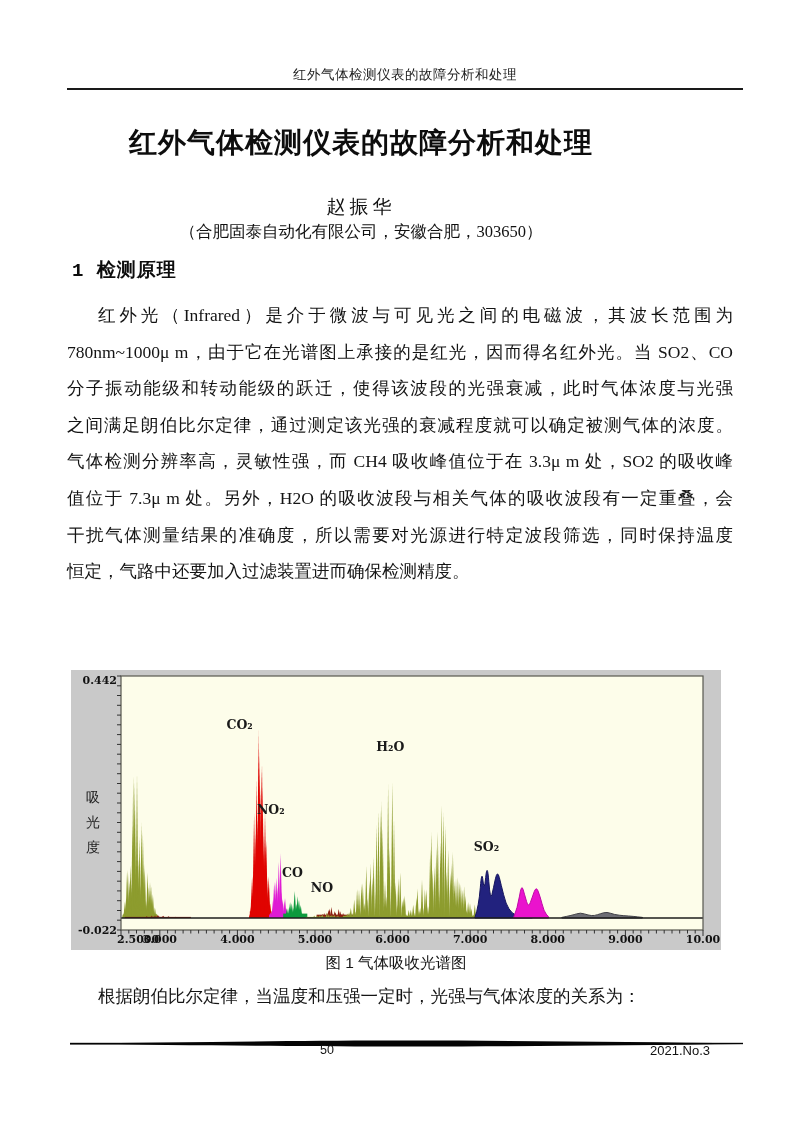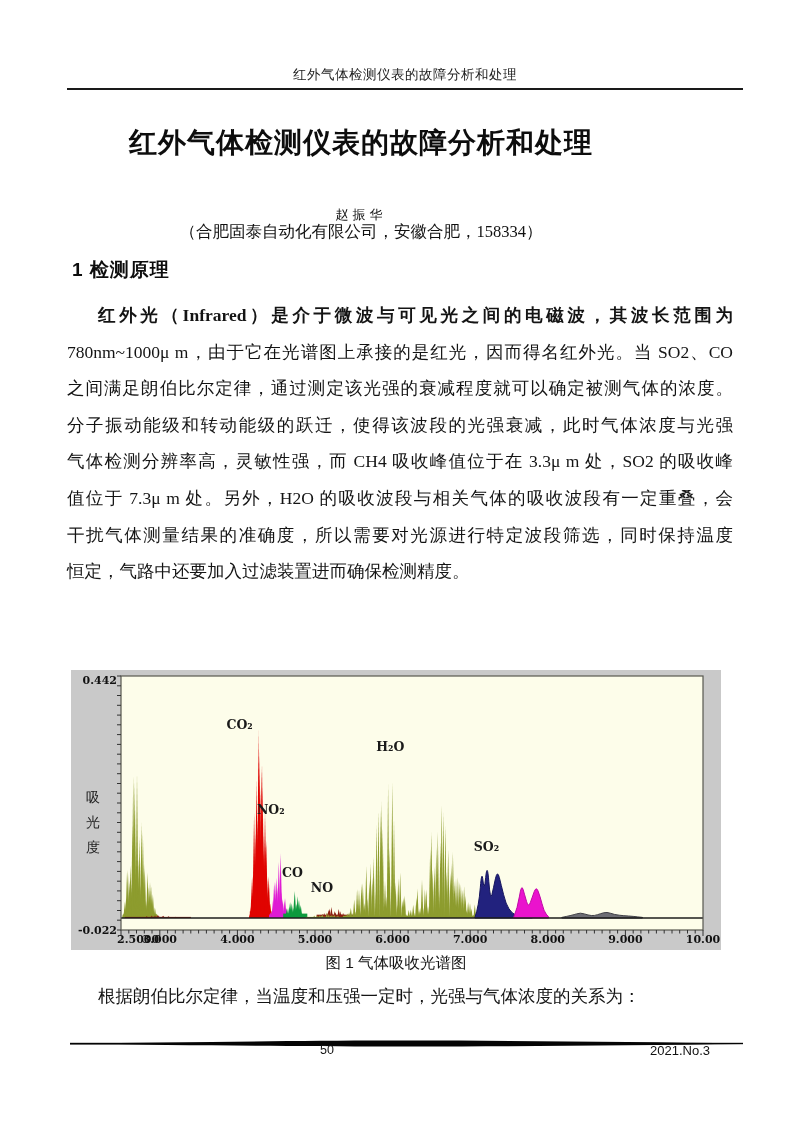--- a/index.html
+++ b/index.html
@@ -7,31 +7,31 @@
         font-family:"Liberation Serif","DejaVu Serif",serif;color:#111;overflow:hidden;}
 
   .running-header{position:absolute;top:66px;left:62px;width:676px;text-align:center;
         font-size:13.5px;letter-spacing:.5px;color:#1c1c1c;}
   .header-rule{position:absolute;top:88px;left:62px;width:676px;height:2px;background:#1a1a1a;}
 
   .title{position:absolute;top:124px;left:64px;width:584px;margin:0;text-align:center;
         font-family:"Liberation Sans","DejaVu Sans",sans-serif;font-weight:bold;font-size:28px;
         letter-spacing:1px;color:#0d0d0d;}
   .author{position:absolute;top:194px;left:64px;width:584px;text-align:center;
-        font-size:13px;letter-spacing:4px;margin-top:12px;}
+        font-size:19px;letter-spacing:4px;}
   .affiliation{position:absolute;top:221px;left:64px;width:584px;text-align:center;font-size:16.5px;}
 
   .section-heading{position:absolute;top:257px;left:67px;margin:0;
-        font-family:Liberation Sans, sans-serif;font-size:19px;font-weight:bold;
+        font-family:Liberation Mono, monospace;font-size:19px;font-weight:bold;
         letter-spacing:1px;color:#0d0d0d;}
 
   .body-paragraph{position:absolute;top:297px;left:62px;width:666px;
         font-size:17.5px;line-height:36.6px;color:#141414;}
   .body-line{text-align:justify;text-align-last:justify;white-space:normal;}
-  .body-line.first{padding-left:31px;font-weight:bold;}
+  .body-line.first{padding-left:31px;}
   .body-line.last{text-align-last:left;}
 
   .figure{position:absolute;top:670px;left:66px;width:650px;height:280px;margin:0;}
   .figure svg{display:block;}
   .figure-caption{position:absolute;top:953px;left:66px;width:650px;text-align:center;
         font-family:"Liberation Sans","DejaVu Sans",sans-serif;font-size:15.5px;color:#141414;}
 
   .closing-paragraph{position:absolute;top:984px;left:62px;width:666px;
         font-size:17.5px;text-indent:31px;color:#141414;}
 
@@ -44,29 +44,29 @@
 </head>
 <body>
 
 <div class="page">
 
   <div class="running-header">红外气体检测仪表的故障分析和处理</div>
   <div class="header-rule"></div>
 
   <h1 class="title">红外气体检测仪表的故障分析和处理</h1>
   <div class="author">赵振华</div>
-  <div class="affiliation">（合肥固泰自动化有限公司，安徽合肥，158334）</div>
+  <div class="affiliation">（合肥固泰自动化有限公司，安徽合肥，303650）</div>
 
   <h2 class="section-heading">1 检测原理</h2>
 
   <div class="body-paragraph" id="body-paragraph">
       <div class="body-line first">红外光（Infrared）是介于微波与可见光之间的电磁波，其波长范围为</div>
       <div class="body-line">780nm~1000μ m，由于它在光谱图上承接的是红光，因而得名红外光。当 SO2、CO</div>
+      <div class="body-line">分子振动能级和转动能级的跃迁，使得该波段的光强衰减，此时气体浓度与光强</div>
       <div class="body-line">之间满足朗伯比尔定律，通过测定该光强的衰减程度就可以确定被测气体的浓度。</div>
-      <div class="body-line">分子振动能级和转动能级的跃迁，使得该波段的光强衰减，此时气体浓度与光强</div>
       <div class="body-line">气体检测分辨率高，灵敏性强，而 CH4 吸收峰值位于在 3.3μ m 处，SO2 的吸收峰</div>
       <div class="body-line">值位于 7.3μ m 处。另外，H2O 的吸收波段与相关气体的吸收波段有一定重叠，会</div>
       <div class="body-line">干扰气体测量结果的准确度，所以需要对光源进行特定波段筛选，同时保持温度</div>
       <div class="body-line last">恒定，气路中还要加入过滤装置进而确保检测精度。</div>
     </div>
 
   <figure class="figure">
     <svg id="chart-svg" width="650" height="280" viewBox="0 0 650 280">
         <rect x="0" y="0" width="650" height="280" fill="#c9c9c9"></rect>
         <rect x="50" y="6" width="582" height="254" fill="#fdfdea"></rect>

